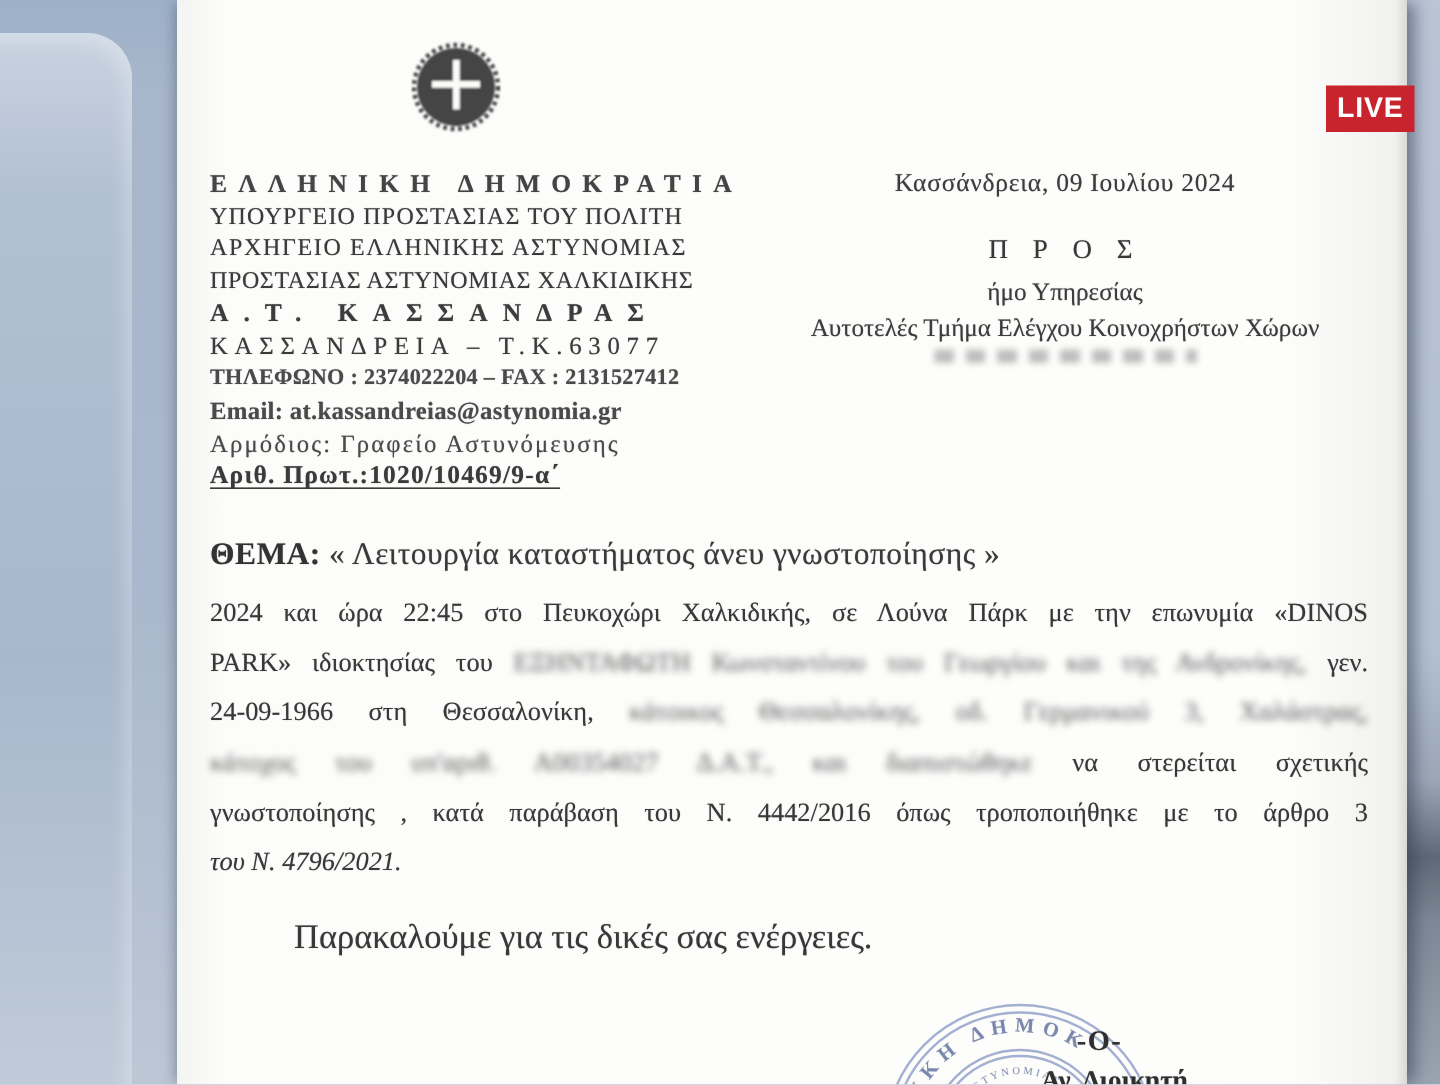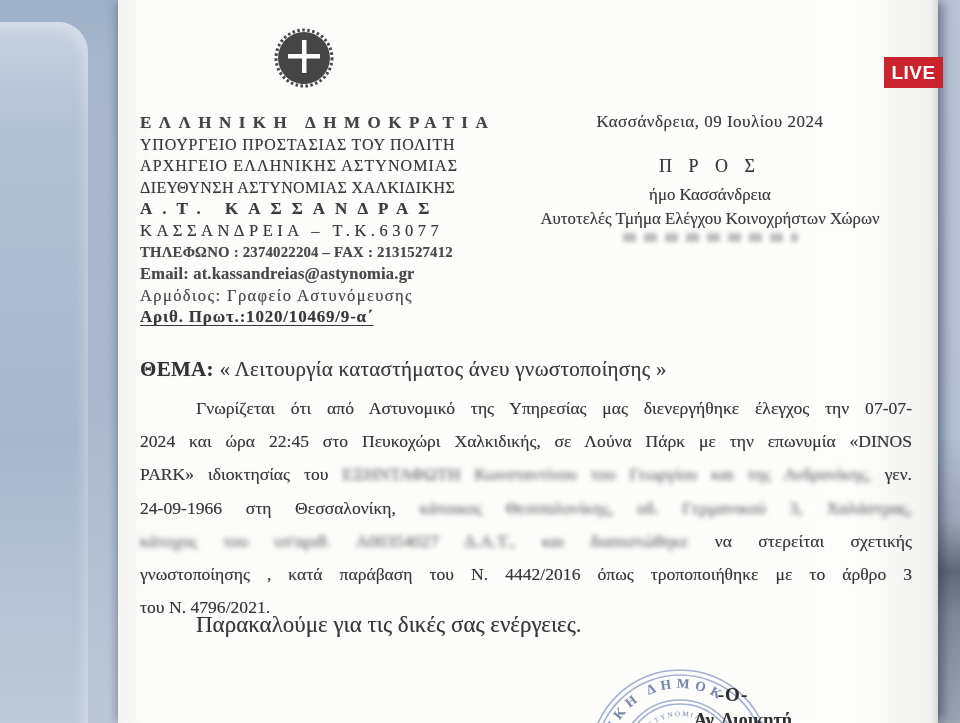--- a/index.html
+++ b/index.html
@@ -51,21 +51,21 @@
           background:repeating-linear-gradient(90deg,#8a8a8a 0 13px,transparent 13px 21px);}
 
   
   .subject{position:absolute;left:22px;top:357px;font-size:21px;color:#3a3a3a;letter-spacing:.3px;}
   .subject b{font-weight:bold;color:#333;}
 
   
   .body{position:absolute;left:22px;top:392px;width:772px;font-size:17.6px;color:#383838;}
   .body-line{height:33.2px;line-height:33.2px;text-align:justify;text-align-last:justify;white-space:nowrap;}
   .body-line.first{text-indent:56px;}
-  .body-line.last{text-align-last:left;}
+  .body-line.last{text-align-last:left;font-style:italic;}
   .redacted{filter:blur(2.4px);color:#6e6e6e;}
   .closing{position:absolute;left:78px;top:612px;font-size:23px;color:#383838;}
 
   
   .stamp{position:absolute;left:467px;top:660px;width:190px;height:64px;filter:blur(.5px);}
   .sig-o{position:absolute;left:560px;top:684px;width:110px;text-align:center;
          font-size:19px;font-weight:bold;color:#2f2f2f;letter-spacing:1px;}
   .sig-title{position:absolute;left:540px;top:710px;width:170px;text-align:center;
          font-size:18px;font-weight:bold;color:#2f2f2f;}
 
@@ -99,45 +99,44 @@
         <rect x="28" y="14" width="4.5" height="33" fill="#fbfbfa"></rect>
         <rect x="14" y="28" width="32" height="4.5" fill="#fbfbfa"></rect>
         <rect x="27" y="52" width="6" height="6" fill="#454545"></rect>
       </g>
     </svg>
 
     <div class="hdr-left">
         <div class="v-title-spaced">ΕΛΛΗΝΙΚΗ ΔΗΜΟΚΡΑΤΙΑ</div>
         <div class="v-ministry">ΥΠΟΥΡΓΕΙΟ  ΠΡΟΣΤΑΣΙΑΣ ΤΟΥ ΠΟΛΙΤΗ</div>
         <div class="v-hq">ΑΡΧΗΓΕΙΟ ΕΛΛΗΝΙΚΗΣ ΑΣΤΥΝΟΜΙΑΣ</div>
-        <div class="v-division">ΔΙΕΥΘΥΝΣΗ ΑΣΤΥΝΟΜΙΑΣ ΧΑΛΚΙΔΙΚΗΣ</div>
+        <div class="v-division">ΠΡΟΣΤΑΣΙΑΣ ΑΣΤΥΝΟΜΙΑΣ ΧΑΛΚΙΔΙΚΗΣ</div>
         <div class="v-unit">Α.Τ. ΚΑΣΣΑΝΔΡΑΣ</div>
         <div class="v-town">ΚΑΣΣΑΝΔΡΕΙΑ – Τ.Κ.63077</div>
         <div class="v-phone">ΤΗΛΕΦΩΝΟ : 2374022204 – FAX : 2131527412</div>
         <div class="v-email">Email: at.kassandreias@astynomia.gr</div>
         <div class="v-officer">Αρμόδιος: Γραφείο Αστυνόμευσης</div>
         <div class="v-protocol">Αριθ. Πρωτ.:1020/10469/9-α΄</div>
       </div>
 
     <div class="hdr-right">
       <div class="dateline">Κασσάνδρεια, 09 Ιουλίου 2024</div>
       <div class="pros">Π Ρ Ο Σ</div>
       <div class="recipients">
-          <div>ήμο Κασσάνδρεια</div>
+          <div>ήμο Υπηρεσίας</div>
           <div>Αυτοτελές Τμήμα Ελέγχου Κοινοχρήστων Χώρων</div>
         </div>
       <div class="smudge"></div>
     </div>
 
     <div class="subject">
       <b>ΘΕΜΑ:</b><span> « Λειτουργία καταστήματος άνευ γνωστοποίησης »</span>
     </div>
 
     <div class="body">
-        <div class="body-line first"><span>Γνωρίζεται ότι από Αστυνομικό της Υπηρεσίας μας διενεργήθηκε έλεγχος την 07-07-</span></div>
         <div class="body-line"><span>2024 και ώρα 22:45 στο Πευκοχώρι Χαλκιδικής, σε Λούνα Πάρκ με την επωνυμία «DINOS</span></div>
         <div class="body-line"><span>PARK» ιδιοκτησίας του </span><span class="redacted">ΕΞΗΝΤΑΦΩΤΗ Κωνσταντίνου του Γεωργίου και της Ανδρονίκης,</span><span> γεν.</span></div>
         <div class="body-line"><span>24-09-1966 στη Θεσσαλονίκη, </span><span class="redacted">κάτοικος Θεσσαλονίκης, οδ. Γερμανικού 3, Χαλάστρας,</span></div>
         <div class="body-line"><span class="redacted">κάτοχος του υπ'αριθ. Α00354027 Δ.Α.Τ., και διαπιστώθηκε</span><span> να στερείται σχετικής</span></div>
         <div class="body-line"><span>γνωστοποίησης , κατά παράβαση του Ν. 4442/2016 όπως τροποποιήθηκε με το άρθρο 3</span></div>
         <div class="body-line last"><span>του Ν. 4796/2021.</span></div>
       </div>
     <div class="closing">Παρακαλούμε για τις δικές σας ενέργειες.</div>
 
     <svg class="stamp" viewBox="0 0 190 64">

